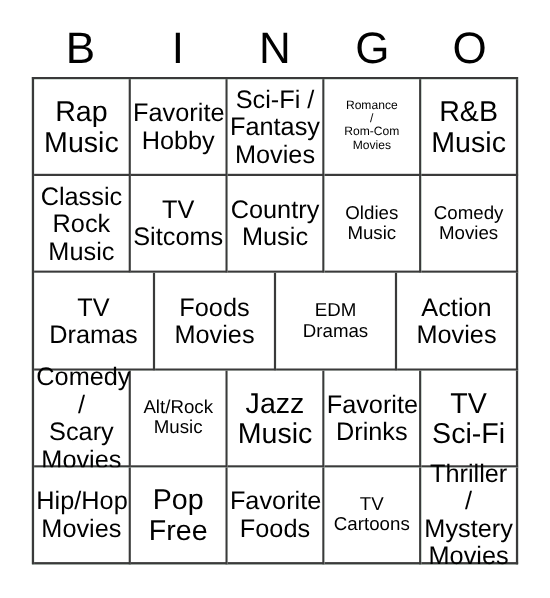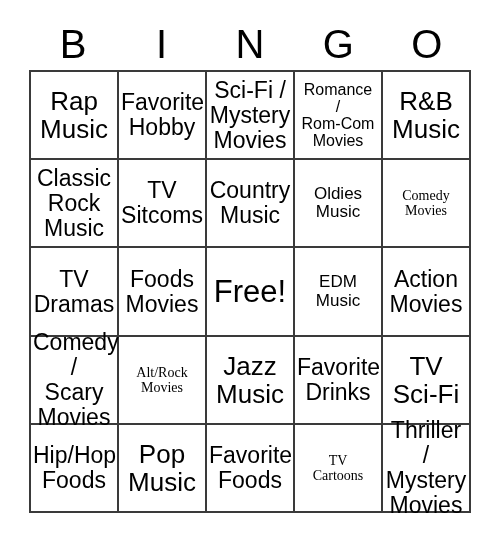--- a/index.html
+++ b/index.html
@@ -82,22 +82,22 @@
     line-height: 1.08;
     white-space: pre-line;
     color: #000000;
   }
 
   
   .fs-xxl .cell-text { font-size: 31px; }
   .fs-xl  .cell-text { font-size: 26px; }
   .fs-lg  .cell-text { font-size: 17px; }
   .fs-md  .cell-text { font-size: 23px; }
-  .fs-sm  .cell-text { font-size: 14px; font-family: Liberation Serif, serif; }
-  .fs-xs  .cell-text { font-size: 16px; }
+  .fs-sm  .cell-text { font-size: 17px; }
+  .fs-xs  .cell-text { font-size: 11px; }
 </style>
 </head>
 <body>
 
 <div id="bingo-card">
 
   <div class="header-row">
     <div class="header-letter">
       <span>B</span>
     </div>
@@ -120,21 +120,21 @@
         <div class="cell fs-xl">
           <span class="cell-text">Rap
 Music</span>
         </div>
         <div class="cell fs-md">
           <span class="cell-text">Favorite
 Hobby</span>
         </div>
         <div class="cell fs-md">
           <span class="cell-text">Sci-Fi /
-Mystery
+Fantasy
 Movies</span>
         </div>
         <div class="cell fs-xs">
           <span class="cell-text">Romance
 /
 Rom-Com
 Movies</span>
         </div>
         <div class="cell fs-xl">
           <span class="cell-text">R&amp;B
@@ -166,63 +166,60 @@
       </div>
       <div class="grid-row">
         <div class="cell fs-md">
           <span class="cell-text">TV
 Dramas</span>
         </div>
         <div class="cell fs-md">
           <span class="cell-text">Foods
 Movies</span>
         </div>
-        <div class="cell fs-xxl">
-          <span class="cell-text">Free!</span>
-        </div>
         <div class="cell fs-lg">
           <span class="cell-text">EDM
-Music</span>
+Dramas</span>
         </div>
         <div class="cell fs-md">
           <span class="cell-text">Action
 Movies</span>
         </div>
       </div>
       <div class="grid-row">
         <div class="cell fs-md">
           <span class="cell-text">Comedy /
 Scary
 Movies</span>
         </div>
         <div class="cell fs-sm">
           <span class="cell-text">Alt/Rock
-Movies</span>
+Music</span>
         </div>
         <div class="cell fs-xl">
           <span class="cell-text">Jazz
 Music</span>
         </div>
         <div class="cell fs-md">
           <span class="cell-text">Favorite
 Drinks</span>
         </div>
         <div class="cell fs-xl">
           <span class="cell-text">TV
 Sci-Fi</span>
         </div>
       </div>
       <div class="grid-row">
         <div class="cell fs-md">
           <span class="cell-text">Hip/Hop
-Foods</span>
+Movies</span>
         </div>
         <div class="cell fs-xl">
           <span class="cell-text">Pop
-Music</span>
+Free</span>
         </div>
         <div class="cell fs-md">
           <span class="cell-text">Favorite
 Foods</span>
         </div>
         <div class="cell fs-sm">
           <span class="cell-text">TV
 Cartoons</span>
         </div>
         <div class="cell fs-md">

